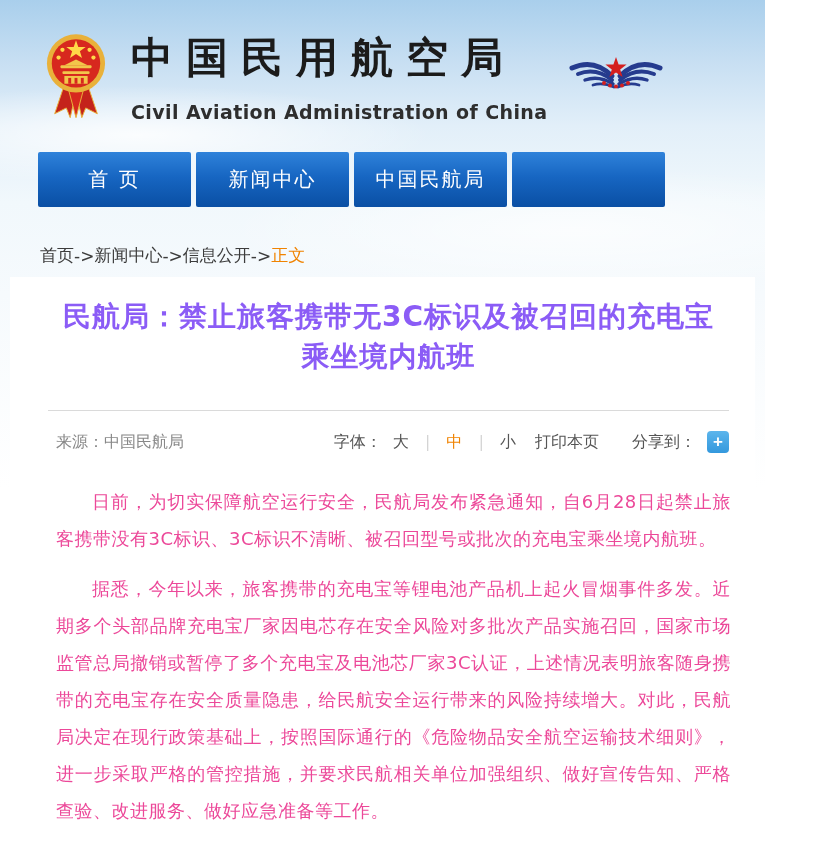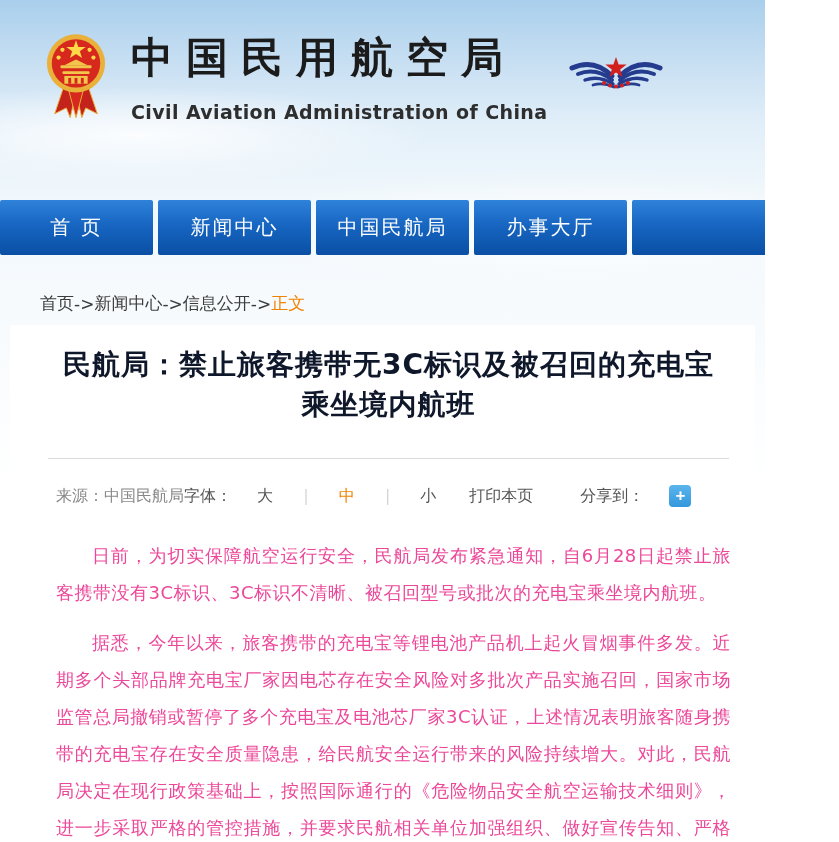--- a/index.html
+++ b/index.html
@@ -31,22 +31,22 @@
     letter-spacing: 0.4px; margin-top: 18px; white-space: nowrap;
   }
   .wings { position: absolute; left: 568px; top: 55px; width: 96px; height: 40px; }
   .search-box {
     position: absolute; left: 809px; top: 81px; width: 46px; height: 39px;
     background: #fff; border: 2px solid #d2d2d2;
   }
 
   
   .nav {
-    height: 56px; 
-    display: flex; align-items: stretch; overflow: hidden; margin-top: 48px;
+    height: 56px; padding-left: 38px;
+    display: flex; align-items: stretch; overflow: hidden;
   }
   .nav-btn {
     flex: 0 0 153px; margin-right: 5px; height: 55px;
     border: none; cursor: pointer;
     background: linear-gradient(180deg, #2f82da 0%, #1766c2 45%, #0a4fa4 100%);
     color: #fff; font-size: 20px; letter-spacing: 2px;
     font-family: inherit; border-radius: 2px;
     display: flex; align-items: center; justify-content: center;
   }
 
@@ -57,33 +57,33 @@
   }
   .breadcrumb a { color: #3c3c3c; text-decoration: none; cursor: pointer; }
   .crumb-current { color: #f08300; }
 
   
   .panel {
     margin: 10px 10px 0 10px; background: #fff;
     min-height: 570px; padding: 20px 24px 0 36px;
   }
   .article-title {
-    font-size: 28px; font-weight: 700; color: #0f172a;
+    font-size: 28px; font-weight: 700; color: #8b5cf6;
     line-height: 40px; text-align: center;
     margin: 0 10px; letter-spacing: 1px;
   }
   .divider { border: none; border-top: 1px solid #dadada; margin: 33px 2px 0 2px; }
 
   .meta-row {
-    margin-top: 26px; padding: 0 2px 0 10px;
-    display: flex; align-items: center;
+    margin-top: 20px; padding: 0 2px 0 10px;
+    display: flex; justify-content: space-between; align-items: center;
     font-size: 16px; color: #888;
   }
   .meta-left { display: flex; gap: 16px; white-space: nowrap; }
-  .meta-right { display: flex; align-items: center; gap: 25px; color: #555; white-space: nowrap; }
+  .meta-right { display: flex; align-items: center; gap: 11px; color: #555; white-space: nowrap; }
   .meta-sep { color: #c8c8c8; }
   .font-size-option { cursor: pointer; color: #555; }
   .font-size-option.active { color: #f08300; }
   .print-btn { margin-left: 8px; cursor: pointer; }
   .share-label { margin-left: 22px; }
   .share-btn {
     width: 22px; height: 22px; border: none; border-radius: 4px; cursor: pointer;
     background: linear-gradient(180deg, #5cb5ec 0%, #3398dd 100%);
     color: #fff; font-size: 17px; font-weight: 700; line-height: 20px;
     display: flex; align-items: center; justify-content: center;
@@ -151,21 +151,20 @@
       <circle cx="60" cy="28" r="2" fill="#d41f1f"></circle>
     </svg>
 
     <div class="search-box"></div>
   </div>
 
   <div class="nav">
     <button class="nav-btn">首 页</button>
     <button class="nav-btn">新闻中心</button>
     <button class="nav-btn">中国民航局</button>
-    <button class="nav-btn">办事大厅</button>
     <button class="nav-btn"></button>
   </div>
 
   <div class="breadcrumb">
     <a>首页</a><span>-&gt;</span><a>新闻中心</a><span>-&gt;</span><a>信息公开</a><span>-&gt;</span><span class="crumb-current">正文</span>
   </div>
 
   <div class="panel">
 
     <h1 class="article-title">民航局：禁止旅客携带无3C标识及被召回的充电宝乘坐境内航班</h1>

